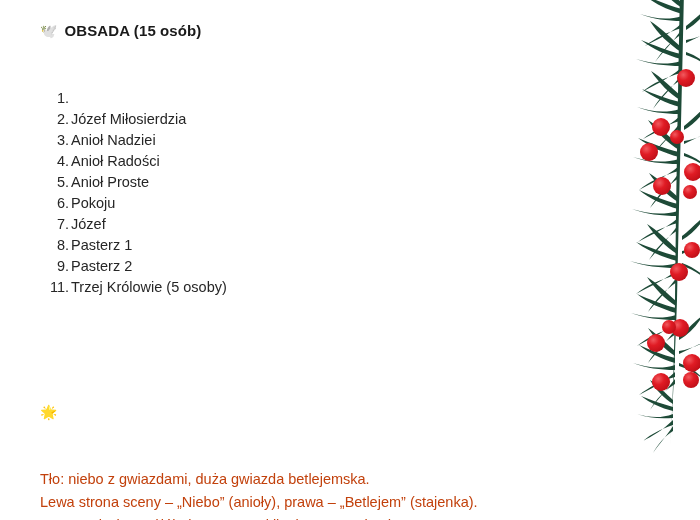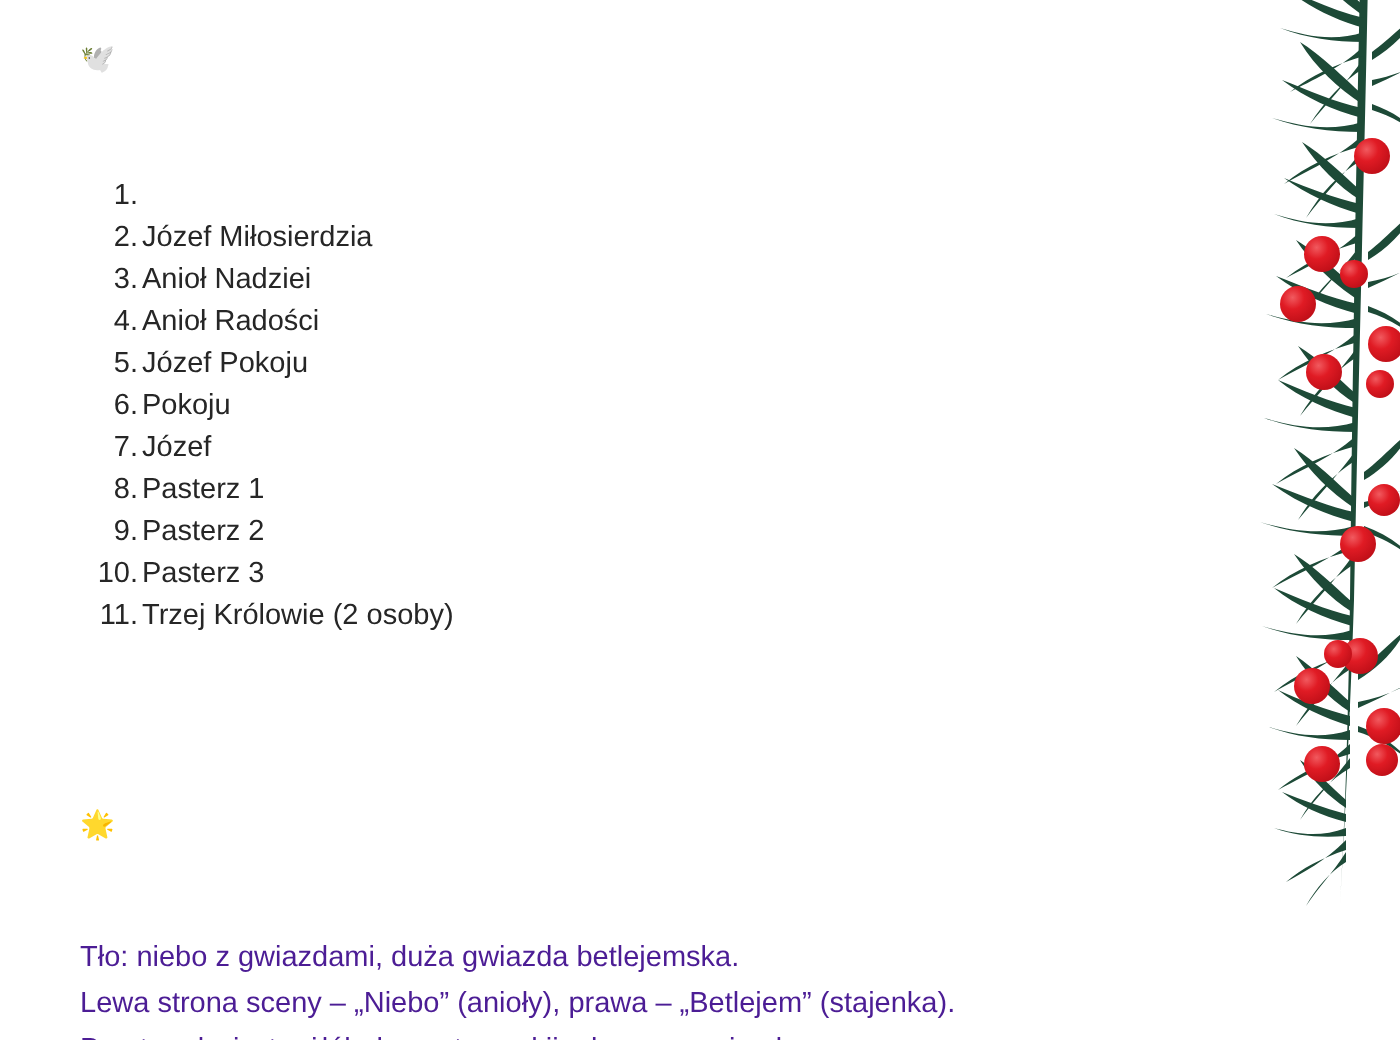--- a/index.html
+++ b/index.html
@@ -85,21 +85,21 @@
   
   .scen-body {
     position: absolute;
     left: 40px;
     top: 468px;
     width: 560px;
   }
   .scen-line {
     font-size: 14.5px;
     line-height: 23px;
-    color: #4c1d95;
+    color: #c2410c;
     white-space: nowrap;
   }
 
   
   .branch {
     position: absolute;
     right: 0;
     top: 0;
     width: 80px;
     height: 520px;
@@ -109,65 +109,62 @@
 </style>
 </head>
 <body>
 
 <div class="page">
 
   <div class="content">
 
     <div class="section-heading" id="heading-obsada">
       <span class="emoji">🕊️</span>
+      <span>OBSADA (15 osób)</span>
     </div>
 
     <ol class="cast-list">
       <li class="cast-item">
         <span class="cast-num">1.</span>
       </li>
       <li class="cast-item">
         <span class="cast-num">2.</span>
         <span class="cast-text">Józef Miłosierdzia</span>
       </li>
       <li class="cast-item">
         <span class="cast-num">3.</span>
         <span class="cast-text">Anioł Nadziei</span>
       </li>
       <li class="cast-item">
         <span class="cast-num">4.</span>
         <span class="cast-text">Anioł Radości</span>
       </li>
       <li class="cast-item">
         <span class="cast-num">5.</span>
-        <span class="cast-text">Józef Pokoju</span>
+        <span class="cast-text">Anioł Proste</span>
       </li>
       <li class="cast-item">
         <span class="cast-num">6.</span>
         <span class="cast-text">Pokoju</span>
       </li>
       <li class="cast-item">
         <span class="cast-num">7.</span>
         <span class="cast-text">Józef</span>
       </li>
       <li class="cast-item">
         <span class="cast-num">8.</span>
         <span class="cast-text">Pasterz 1</span>
       </li>
       <li class="cast-item">
         <span class="cast-num">9.</span>
         <span class="cast-text">Pasterz 2</span>
       </li>
       <li class="cast-item">
-        <span class="cast-num">10.</span>
-        <span class="cast-text">Pasterz 3</span>
-      </li>
-      <li class="cast-item">
         <span class="cast-num">11.</span>
-        <span class="cast-text">Trzej Królowie (2 osoby)</span>
+        <span class="cast-text">Trzej Królowie (5 osoby)</span>
       </li>
     </ol>
 
     <div class="section-heading" id="heading-scenografia">
       <span class="emoji">🌟</span>
     </div>
 
     <div class="scen-body">
       <div class="scen-line">Tło: niebo z gwiazdami, duża gwiazda betlejemska.</div>
       <div class="scen-line">Lewa strona sceny – „Niebo” (anioły), prawa – „Betlejem” (stajenka).</div>

